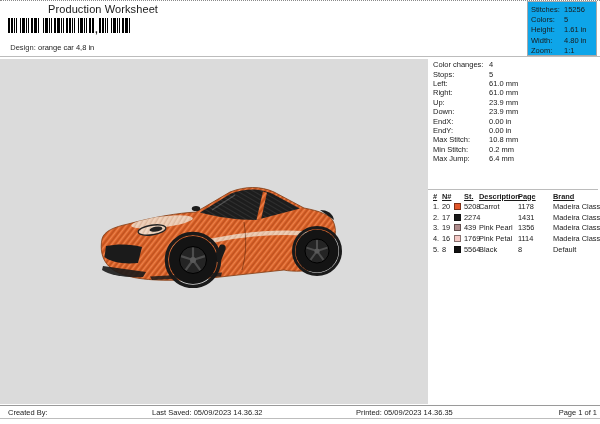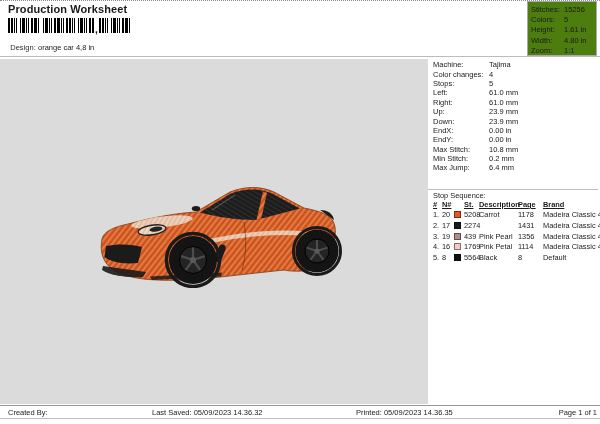--- a/index.html
+++ b/index.html
@@ -9,36 +9,36 @@
     font-family:"Liberation Sans", sans-serif; color:#1a1a1a;
     -webkit-font-smoothing:antialiased;
   }
   .abs { position:absolute; }
 
   
   .top-rule { left:0; top:0; width:600px; border-top:1px dotted #8a8a8a; }
 
   
   .hdr { left:8px; top:3px; width:400px; }
-  .title { font-size:11px; font-weight:bold; letter-spacing:.1px; }
+  .title { font-size:11px; font-weight:normal; letter-spacing:.1px;margin-left:40px; }
   .subtitle { font-size:7.5px; color:#3c3c3c; margin-top:3px; }
   .barcode-wrap { margin-top:3px; display:flex; align-items:flex-end; height:15px; }
   .bc { height:15px; background:
       repeating-linear-gradient(90deg,#000 0,#000 1.6px,#fff 1.6px,#fff 2.6px,
       #000 2.6px,#000 5.4px,#fff 5.4px,#fff 6.4px,#000 6.4px,#000 7.4px,
       #fff 7.4px,#fff 8.4px,#000 8.4px,#000 9.2px,#fff 9.2px,#fff 11.6px); }
   .bc1 { width:86px; }
   .bc2 { width:34px; }
   .bc-comma { font-size:10px; font-weight:bold; line-height:6px; padding:0 1px; }
   .kv-row { display:flex; font-size:7.5px; margin-top:10px;text-align:center; }
   .kv-row .k { width:30px; color:#2e2e2e; }
 
   
   .stats-box { left:527px; top:1px; width:70px; height:55px; border:1px solid #a9a9a9;
-    padding:2px 0 8px 3px; background:#4d7c0f; }
+    padding:2px 0 8px 3px; background:#0ea5e9; }
   .stats-row { display:flex; font-size:7.5px; height:10.4px; align-items:center; }
   .stats-row .k { width:33px; }
 
   
   .hdr-rule { left:0; top:56px; width:600px; border-top:1px solid #bcbcbc; }
 
   
   .canvas { left:0; top:59px; width:428px; height:345px; background:var(--canvas-color,#dbdbdb); }
   .car-svg { position:absolute; left:92px; top:125px; width:250px; height:104px; }
 
@@ -49,21 +49,21 @@
 
   .seq-rule { left:428px; top:189px; width:170px; border-top:1px solid #bcbcbc; }
   .seq { left:433px; top:191px; width:166px; font-size:7.4px; }
   .seq-title { font-size:7.4px; height:8.5px; }
   .seq-grid { display:grid; grid-template-columns:9px 12px 10px 13px 41px 17px auto;
     align-items:center; height:10.7px; white-space:nowrap; }
   .seq-head { font-weight:bold; height:10px; }
   .seq-head span { text-decoration:underline; }
   .c-st,.c-code { text-align:left; }
   .c-desc { padding-left:2px; }
-  .c-brand { padding-left:8px; }
+  .c-brand { padding-left:8px;margin-left:10px; }
   .swatch { width:7px; height:7px; border:0.5px solid rgba(0,0,0,.45); display:inline-block; }
 
   
   .f-rule1 { left:0; top:405px; width:600px; border-top:1px solid #9a9a9a; }
   .f-rule2 { left:0; top:418px; width:600px; border-top:1px solid #bdbdbd; }
   .f-text { top:407.5px; font-size:7.5px; color:#222; }
   .f-created { left:8px; }
   .f-saved { left:152px; }
   .f-printed { left:356px; }
   .f-page { left:0; width:597px; text-align:right; }
@@ -195,24 +195,20 @@
         <line x1="225" y1="67" x2="218.5" y2="75.9"></line>
         <line x1="225" y1="67" x2="214.5" y2="63.6"></line>
       </g>
       <circle cx="225" cy="67" r="2.6" fill="#5a5a5a"></circle>
     </g>
   </svg>
 </div>
 
 <div class="abs mach">
   <div class="m-row">
-      <span class="k">Machine:</span>
-      <span class="v">Tajima</span>
-    </div>
-  <div class="m-row">
       <span class="k">Color changes:</span>
       <span class="v">4</span>
     </div>
   <div class="m-row">
       <span class="k">Stops:</span>
       <span class="v">5</span>
     </div>
   <div class="m-row">
       <span class="k">Left:</span>
       <span class="v">61.0 mm</span>
@@ -247,21 +243,20 @@
     </div>
   <div class="m-row">
       <span class="k">Max Jump:</span>
       <span class="v">6.4 mm</span>
     </div>
 </div>
 
 <div class="abs seq-rule"></div>
 
 <div class="abs seq">
-  <div class="seq-title">Stop Sequence:</div>
   <div class="seq-grid seq-head">
     <span class="c-num">#</span>
     <span class="c-n">N#</span>
     <span></span>
     <span class="c-st">St.</span>
     <span class="c-desc">Description</span>
     <span class="c-code">Page</span>
     <span class="c-brand">Brand</span>
   </div>
 

